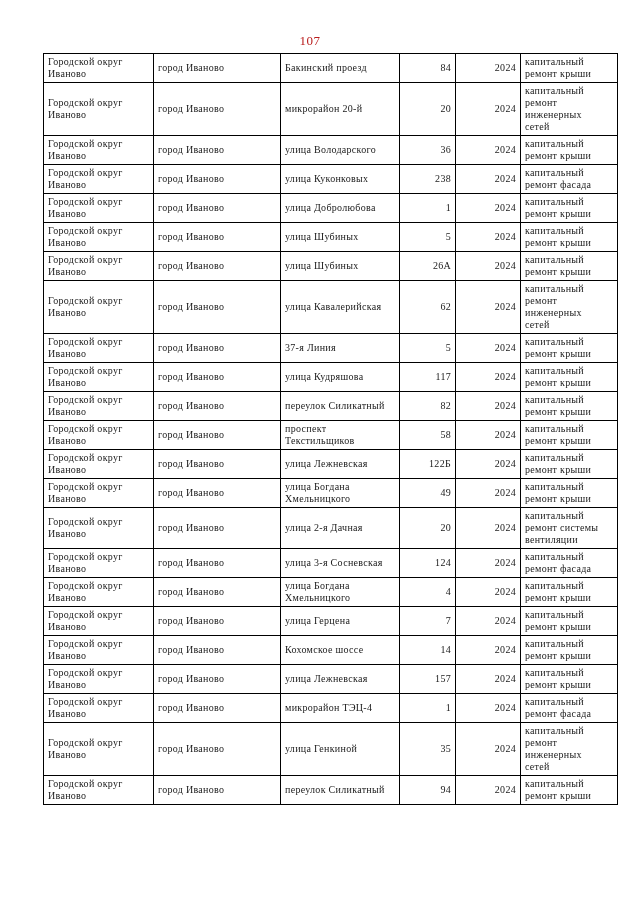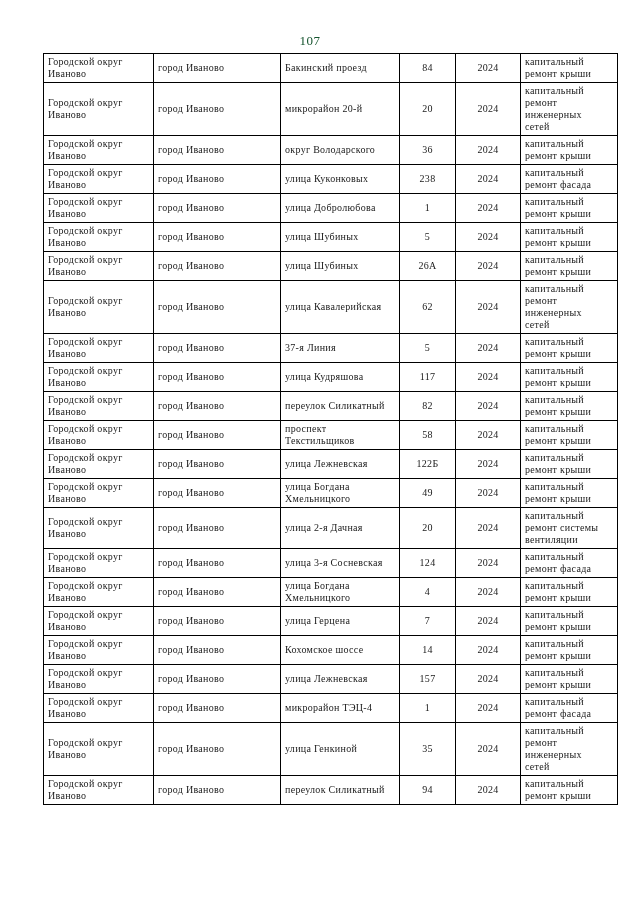--- a/index.html
+++ b/index.html
@@ -17,21 +17,21 @@
     color: #1a1a1a;
   }
   .page-number {
     position: absolute;
     top: 33px;
     left: 0;
     width: 620px;
     text-align: center;
     font-size: 13px;
     letter-spacing: 0.5px;
-    color: #14532d;
+    color: #b91c1c;
   }
   table.repairs {
     position: absolute;
     left: 43px;
     top: 53px;
     width: 574px;
     border-collapse: collapse;
     table-layout: fixed;
   }
   table.repairs td {
@@ -39,21 +39,21 @@
     font-size: 10px;
     line-height: 12px;
     letter-spacing: 0.3px;
     padding: 2px 4px;
     vertical-align: middle;
     white-space: pre-line;
     overflow: hidden;
     color: #1a1a1a;
   }
   td.c-district { padding-left: 6px; }
-  td.c-house, td.c-year { text-align: center; margin-top: 48px; }
+  td.c-house, td.c-year { text-align: right; margin-top: 48px; }
   .col-district { width: 110px; }
   .col-city     { width: 127px; }
   .col-street   { width: 119px; }
   .col-house    { width: 56px; }
   .col-year     { width: 65px; }
   .col-work     { width: 97px; }
 </style>
 </head>
 <body>
 
@@ -89,21 +89,21 @@
           <td class="c-year">2024</td>
           <td class="c-work">капитальный
 ремонт
 инженерных
 сетей</td>
         </tr>
         <tr>
           <td class="c-district">Городской округ
 Иваново</td>
           <td class="c-city">город Иваново</td>
-          <td class="c-street">округ Володарского</td>
+          <td class="c-street">улица Володарского</td>
           <td class="c-house">36</td>
           <td class="c-year">2024</td>
           <td class="c-work">капитальный
 ремонт крыши</td>
         </tr>
         <tr>
           <td class="c-district">Городской округ
 Иваново</td>
           <td class="c-city">город Иваново</td>
           <td class="c-street">улица Куконковых</td>

